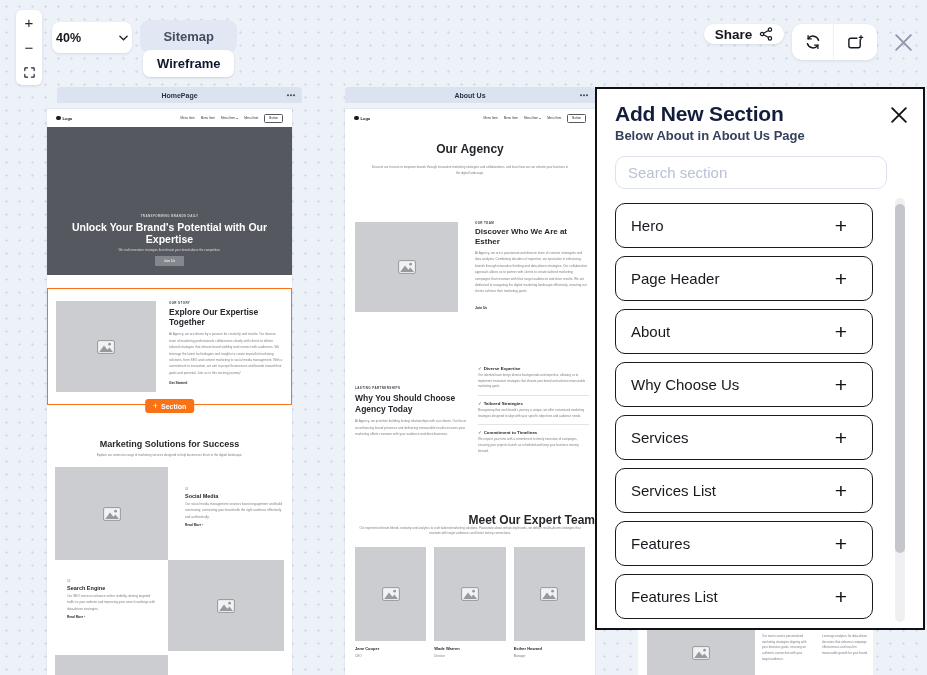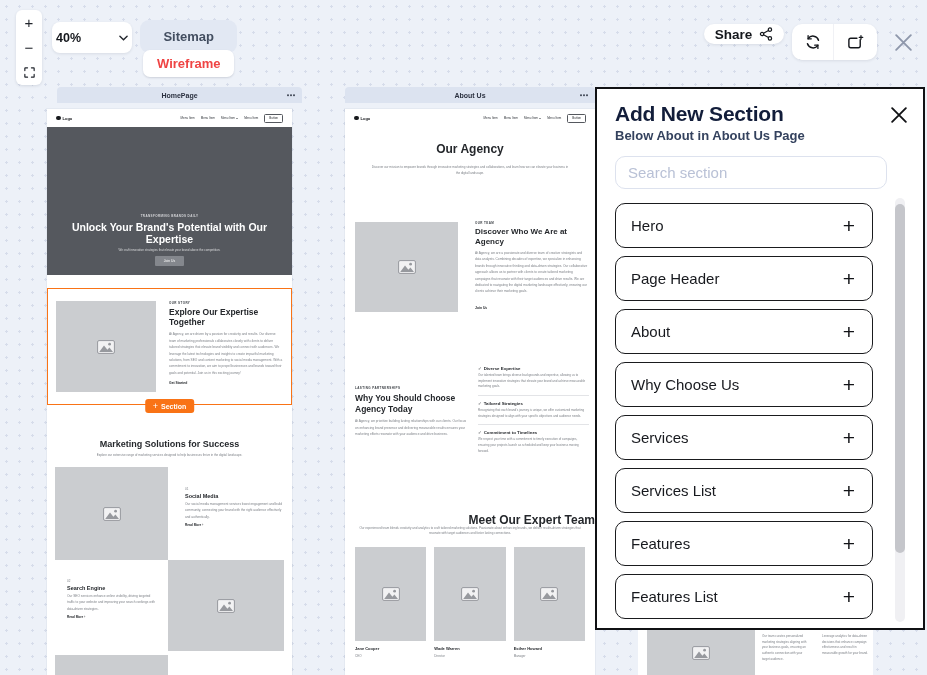--- a/index.html
+++ b/index.html
@@ -19,21 +19,21 @@
   .zoombar button { width:26px; height:25px; background:none; border:none; font-size:15px; color:#21252c;
     display:flex; align-items:center; justify-content:center; cursor:pointer; }
   .zoom-dd { position:absolute; left:52px; top:22px; width:80px; height:31px; background:#fff; border-radius:8px;
     box-shadow:0 1px 3px rgba(25,35,60,.10); display:flex; align-items:center; justify-content:space-between;
     padding:0 4px; z-index:20; cursor:pointer; }
   .zoom-dd .lvl { font-size:12.5px; font-weight:600; color:#14171c; }
   .tabs { position:absolute; left:140px; top:20px; height:33px; background:#e2e8f3; border-radius:9px;
     display:flex; align-items:center; padding:3px; z-index:20;flex-direction:column; }
   .tab { padding:0 14px; height:27px; line-height:27px; font-size:13px; font-weight:600; color:#434e60;
     border-radius:7px; cursor:pointer; }
-  .tab.active { background:#fff; color:#ef4444; box-shadow:0 1px 2px rgba(25,35,60,.15); }
+  .tab.active { background:#fff; color:#0f172a; box-shadow:0 1px 2px rgba(25,35,60,.15); }
   .share-btn { position:absolute; left:704px; top:24px; width:80px; height:20px; background:#fff; border-radius:10px;
     box-shadow:0 1px 3px rgba(25,35,60,.10); display:flex; align-items:center; justify-content:center; gap:7px;
     font-size:13.5px; font-weight:600; color:#14171c; z-index:20; cursor:pointer; }
   .icon-group { position:absolute; left:792px; top:24px; width:85px; height:36px; background:#fff; border-radius:10px;
     box-shadow:0 1px 3px rgba(25,35,60,.10); display:flex; z-index:20; }
   .icon-group .igbtn { width:42px; display:flex; align-items:center; justify-content:center; cursor:pointer; }
   .icon-group .igbtn:first-child { border-right:1px solid #f0f1f5; }
   .close-top { position:absolute; left:893px; top:32px; z-index:20; cursor:pointer; }
 
   
@@ -118,21 +118,21 @@
     border:2px solid #101114; z-index:10; overflow:hidden; }
   .panel-head { display:flex; justify-content:space-between; align-items:flex-start; padding:13px 16px 0 18px; }
   .panel-title { font-size:21px; font-weight:700; color:#121d3a; letter-spacing:-.2px; }
   .panel-sub { font-size:13px; font-weight:600; color:#34425e; margin-top:2px; }
   .panel-close { margin-top:5px; cursor:pointer; }
   .panel-search { display:block; margin:13px 0 0 18px; width:272px; height:33px; border:1.5px solid #dde2ee;
     border-radius:10px; padding:0 12px; font-size:15px; color:#1d2436; outline:none; font-family:inherit; }
   .panel-search::placeholder { color:#b9c1d6; }
   .sec-list { margin:14px 0 0 18px; width:258px; display:flex; flex-direction:column; gap:8px; }
   .sec-card { height:45px; border:1.5px solid #1a1b1e; border-radius:10px; display:flex; align-items:center;
-    justify-content:space-between; padding:0 17px 0 15px; cursor:pointer; background:#fff; }
+    justify-content:space-between; padding:0 25px 0 15px; cursor:pointer; background:#fff; }
   .sec-card .lbl { font-size:15px; color:#17191e; }
   .sec-card .plus { font-size:21px; font-weight:300; color:#131418; line-height:1; }
   .pscroll { position:absolute; left:298px; top:109px; width:10px; height:424px; background:#f0f0f3; border-radius:5px; }
   .pscroll .thumb { position:absolute; left:0; top:6px; width:10px; height:349px; background:#c5c6cb; border-radius:5px; }
 </style>
 </head>
 <body>
 
 <svg width="0" height="0" style="position:absolute">
   <defs>
@@ -318,21 +318,21 @@
   </div>
 
   <div>
     <div class="ph-img sec1-img">
         <svg width="18" height="14">
           <use href="#imgicon"></use>
         </svg>
       </div>
     <div class="sec1-txt">
       <div class="eyebrow">OUR TEAM</div>
-      <h2>Discover Who We Are at Agency</h2>
+      <h2>Discover Who We Are at Esther</h2>
       <div class="wf-body">At Agency, we are a passionate and diverse team of creative strategists and data analysts. Combining decades of expertise, we specialize in enhancing brands through innovative thinking and data-driven strategies. Our collaborative approach allows us to partner with clients to create tailored marketing campaigns that resonate with their target audiences and drive results. We are dedicated to navigating the digital marketing landscape effectively, ensuring our clients achieve their marketing goals.</div>
       <span class="cta">Join Us</span>
     </div>
   </div>
 
   <div>
     <div class="sec2-left">
       <div class="eyebrow">LASTING PARTNERSHIPS</div>
       <h2>Why You Should Choose Agency Today</h2>
       <div class="wf-body">At Agency, we prioritize building lasting relationships with our clients. Our focus on enhancing brand presence and delivering measurable results ensures your marketing efforts resonate with your audience and drive business.</div>

